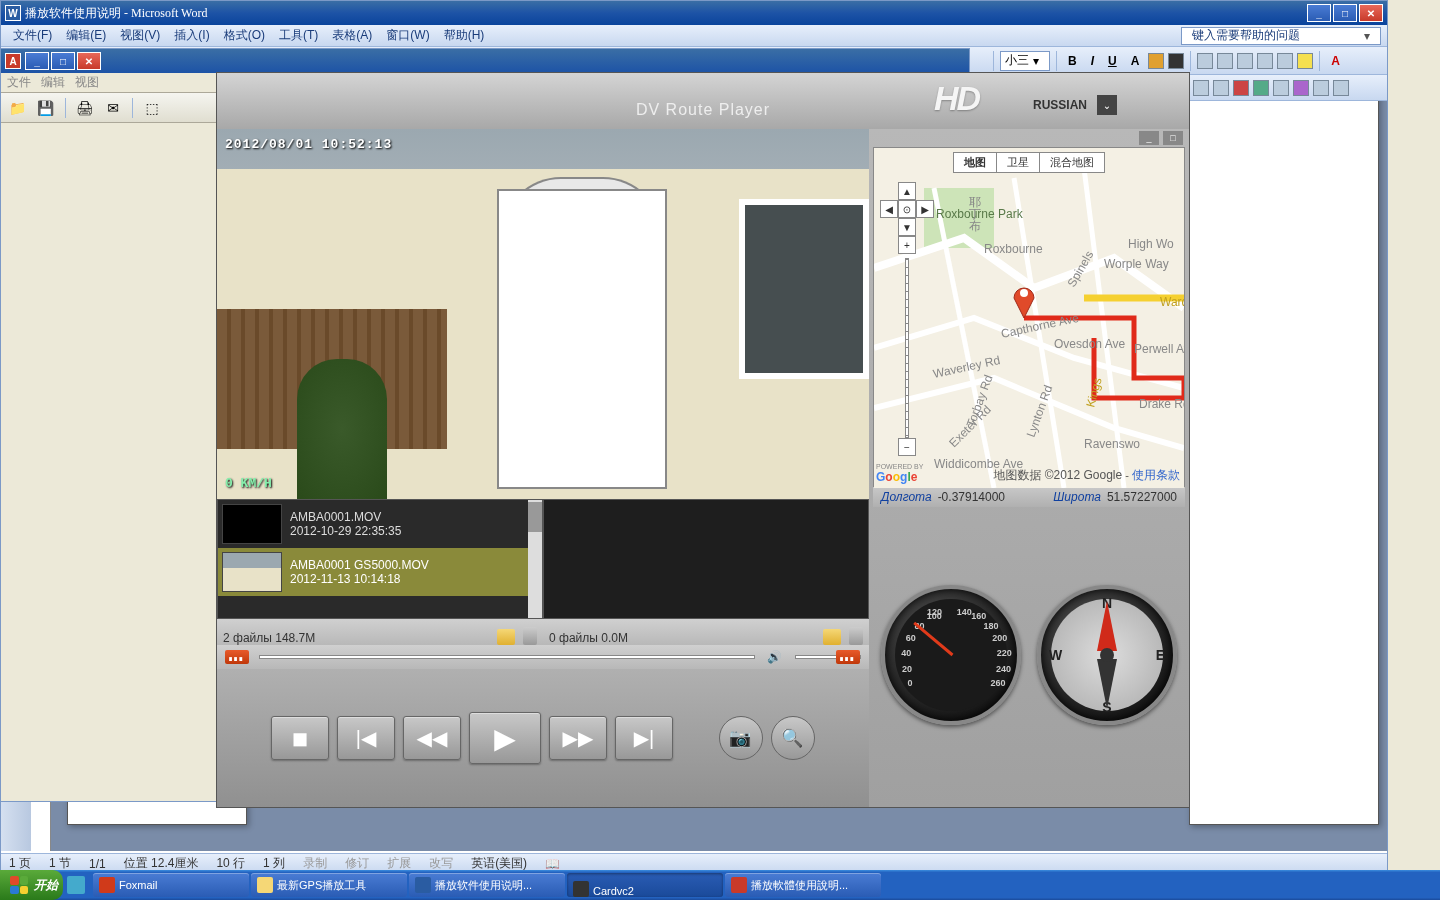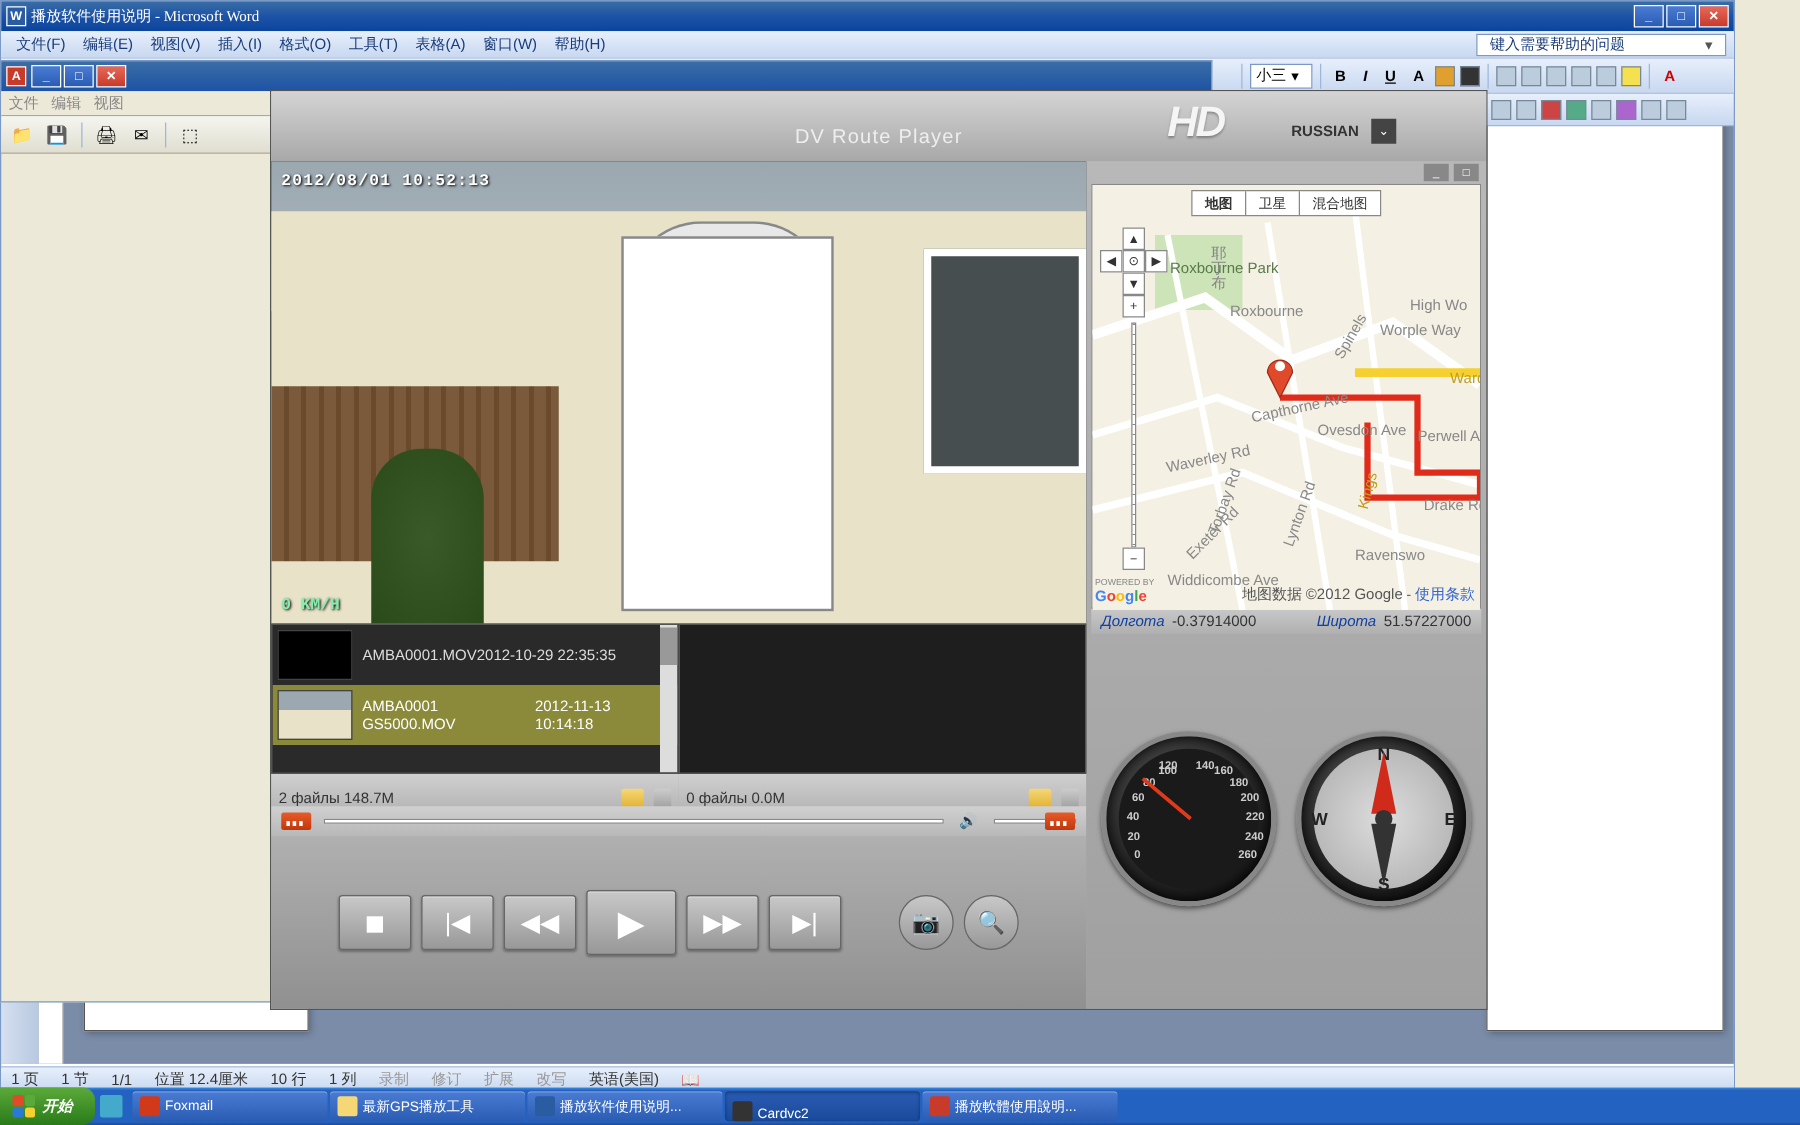--- a/index.html
+++ b/index.html
@@ -75,27 +75,27 @@
 .filepath-row .path { color:#333; font-style:italic; font-family:Arial;}
 
 
 .filelist-row { height:120px; display:flex; }
 .fl-pane { flex:1; background:#1e1e1e; border:1px solid #555; overflow-y:auto; position:relative;}
 .fl-pane.left { background:#2a2a2a;}
 .fl-item { display:flex; align-items:center; padding:4px; gap:8px; color:#ddd; }
 .fl-item.sel { background:#8a8a3a; color:#fff;}
 .fl-thumb { width:60px; height:40px; background:#000; border:1px solid #444;}
 .fl-thumb.house { background:linear-gradient(#9ba8b0 40%,#e8e2c8 40%);}
-.fl-info { display:flex; }
+.fl-info { display:flex; flex-direction:column; }
 .fl-scroll { position:absolute; right:0; top:0; bottom:0; width:14px; background:#ddd;}
 .fl-scroll .thumb { width:100%; height:30px; background:#999; margin-top:2px;}
 
 
 .filestat-row { height:26px; display:flex;}
-.fs-cell { flex:1; display:flex; align-items:flex-start; padding:12px 6px; background:linear-gradient(#d0d0d0,#b8b8b8); gap:8px;}
+.fs-cell { flex:1; display:flex; align-items:flex-end; padding:0 6px; background:linear-gradient(#d0d0d0,#b8b8b8); gap:8px;}
 .fs-cell .txt { flex:1; color:#333;}
 .folder-ico { width:18px; height:16px; background:linear-gradient(#f5d776,#e0b030); border-radius:2px;}
 .trash-ico { width:14px; height:18px; background:linear-gradient(#ccc,#999); border-radius:2px;}
 
 
 .seek-row { height:24px; display:flex; align-items:center; background:linear-gradient(#d0d0d0,#b8b8b8); padding:0 8px; gap:10px;}
 .seek-track { flex:1; height:4px; background:#fff; border:1px solid #888; position:relative;}
 .seek-mark { position:absolute; left:0; top:-6px; width:24px; height:14px; background:linear-gradient(#e85a2a,#c0380a); border-radius:2px;}
 .speaker-ico { width:20px; height:16px; display:flex; align-items:center; justify-content:center;}
 .vol-track { width:66px; height:4px; background:#fff; border:1px solid #888; position:relative;}
@@ -143,21 +143,21 @@
 .speed-num { position:absolute; color:#ccc; font-size:9px; font-weight:bold;}
 
 .gauge.compass .face { position:absolute; inset:10px; border-radius:60px; background:radial-gradient(#ddd,#aaa);}
 .compass .dir { position:absolute; font-weight:bold; color:#222; font-size:14px;}
 .compass .ndl-n { position:absolute; left:50%; top:12px; width:0; height:0; border-left:10px solid transparent; border-right:10px solid transparent; border-bottom:50px solid #d02a1a; transform:translateX(-50%);}
 .compass .ndl-s { position:absolute; left:50%; bottom:12px; width:0; height:0; border-left:10px solid transparent; border-right:10px solid transparent; border-top:50px solid #333; transform:translateX(-50%);}
 .compass .hub { position:absolute; left:50%; top:50%; width:14px; height:14px; background:#333; border-radius:8px; transform:translate(-50%,-50%);}
 
 
 .xp-taskbar { position:absolute; left:0; right:0; bottom:0; height:30px; background:linear-gradient(to bottom,#3a8cde 0%,#2362c0 8%,#2362c0 92%,#1a4a9a 100%); display:flex; align-items:stretch; z-index:100;}
-.start-btn { background:linear-gradient(to bottom,#5aaa3a,#2a7a1a); color:#fff; font-weight:bold; display:flex; align-items:center; padding:0 18px 0 10px; gap:6px; font-style:italic; font-size:15px; border-radius:0 10px 10px 0;}
+.start-btn { background:linear-gradient(to bottom,#5aaa3a,#2a7a1a); color:#fff; font-weight:bold; display:flex; align-items:center; padding:0 5px 0 10px; gap:6px; font-style:italic; font-size:15px; border-radius:0 10px 10px 0;}
 .start-logo { width:18px; height:18px; display:grid; grid-template-columns:1fr 1fr; grid-template-rows:1fr 1fr; gap:1px;}
 .start-logo div{border-radius:2px;}
 .ql { display:flex; align-items:center; padding:0 4px; gap:4px;}
 .ql-ico { width:18px; height:18px; background:#4a7cd4; border-radius:2px;}
 .tb-tasks { flex:1; display:flex; align-items:center; gap:2px; padding:0 4px;}
 .tb-task { flex:0 0 156px; height:24px; background:linear-gradient(#4a7cd4,#2a5cb4); border-radius:3px; display:flex; align-items:center; padding:0 6px; gap:4px; color:#fff; box-shadow:inset 0 1px 0 rgba(255,255,255,0.3);}
 .tb-task.active { background:linear-gradient(#2a5cb4,#1a4a9a); box-shadow:inset 0 1px 3px rgba(0,0,0,0.4);align-items:flex-end;}
 .tb-task .ico { width:16px; height:16px; background:#fff; border-radius:2px;}
 .tb-task .lbl { font-size:11px; white-space:nowrap; overflow:hidden; text-overflow:ellipsis;}
 .tray { background:linear-gradient(#1a8ade,#0a6aca); display:flex; align-items:center; padding:0 8px; gap:6px; color:#fff;margin-top:40px;}

